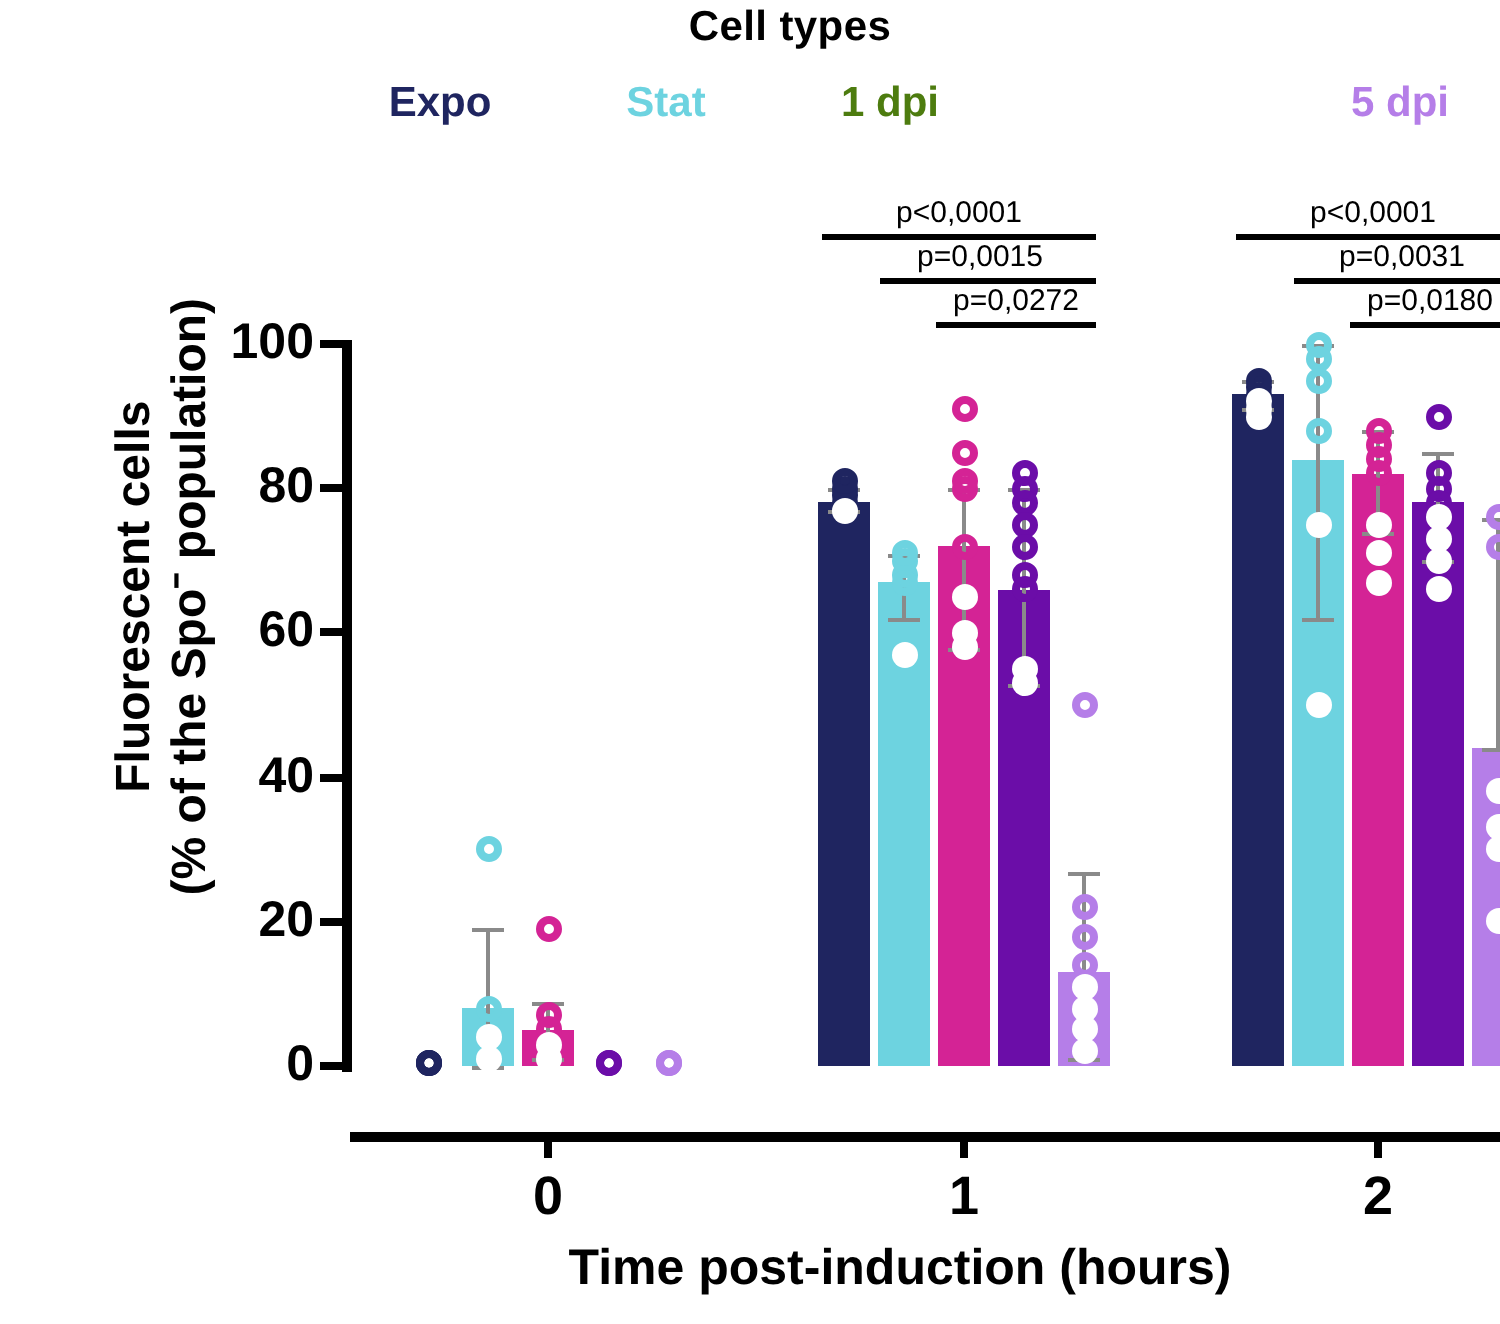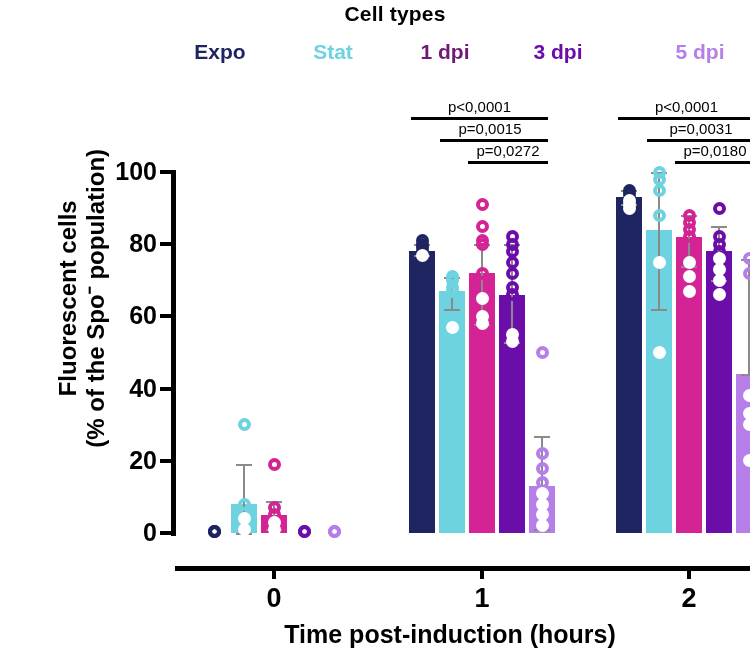--- a/index.html
+++ b/index.html
@@ -55,22 +55,21 @@
 </style>
 </head>
 <body>
 
 <div class="fig">
 
   <div id="cell-types-title">Cell types</div>
 
   <div class="legend-item" style="left:140px;width:120px;color:#1F2560;">Expo</div>
   <div class="legend-item" style="left:253px;width:120px;color:#6DD3E0;">Stat</div>
-  <div class="legend-item" style="left:365px;width:120px;color:#701a75;">1 dpi</div>
-  <div class="legend-item" style="left:478px;width:120px;color:#6B0DA8;">3 dpi</div>
+  <div class="legend-item" style="left:365px;width:120px;color:#4d7c0f;">1 dpi</div>
   <div class="legend-item" style="left:620px;width:120px;color:#B57EE8;">5 dpi</div>
 
   <div id="y-axis-line"></div>
   <div id="x-axis-line"></div>
 
   <div id="y-axis-title">
     <div>Fluorescent cells</div>
     <div>(% of the Spo⁻ population)</div>
   </div>
   <div id="x-axis-title">Time post-induction (hours)</div>

